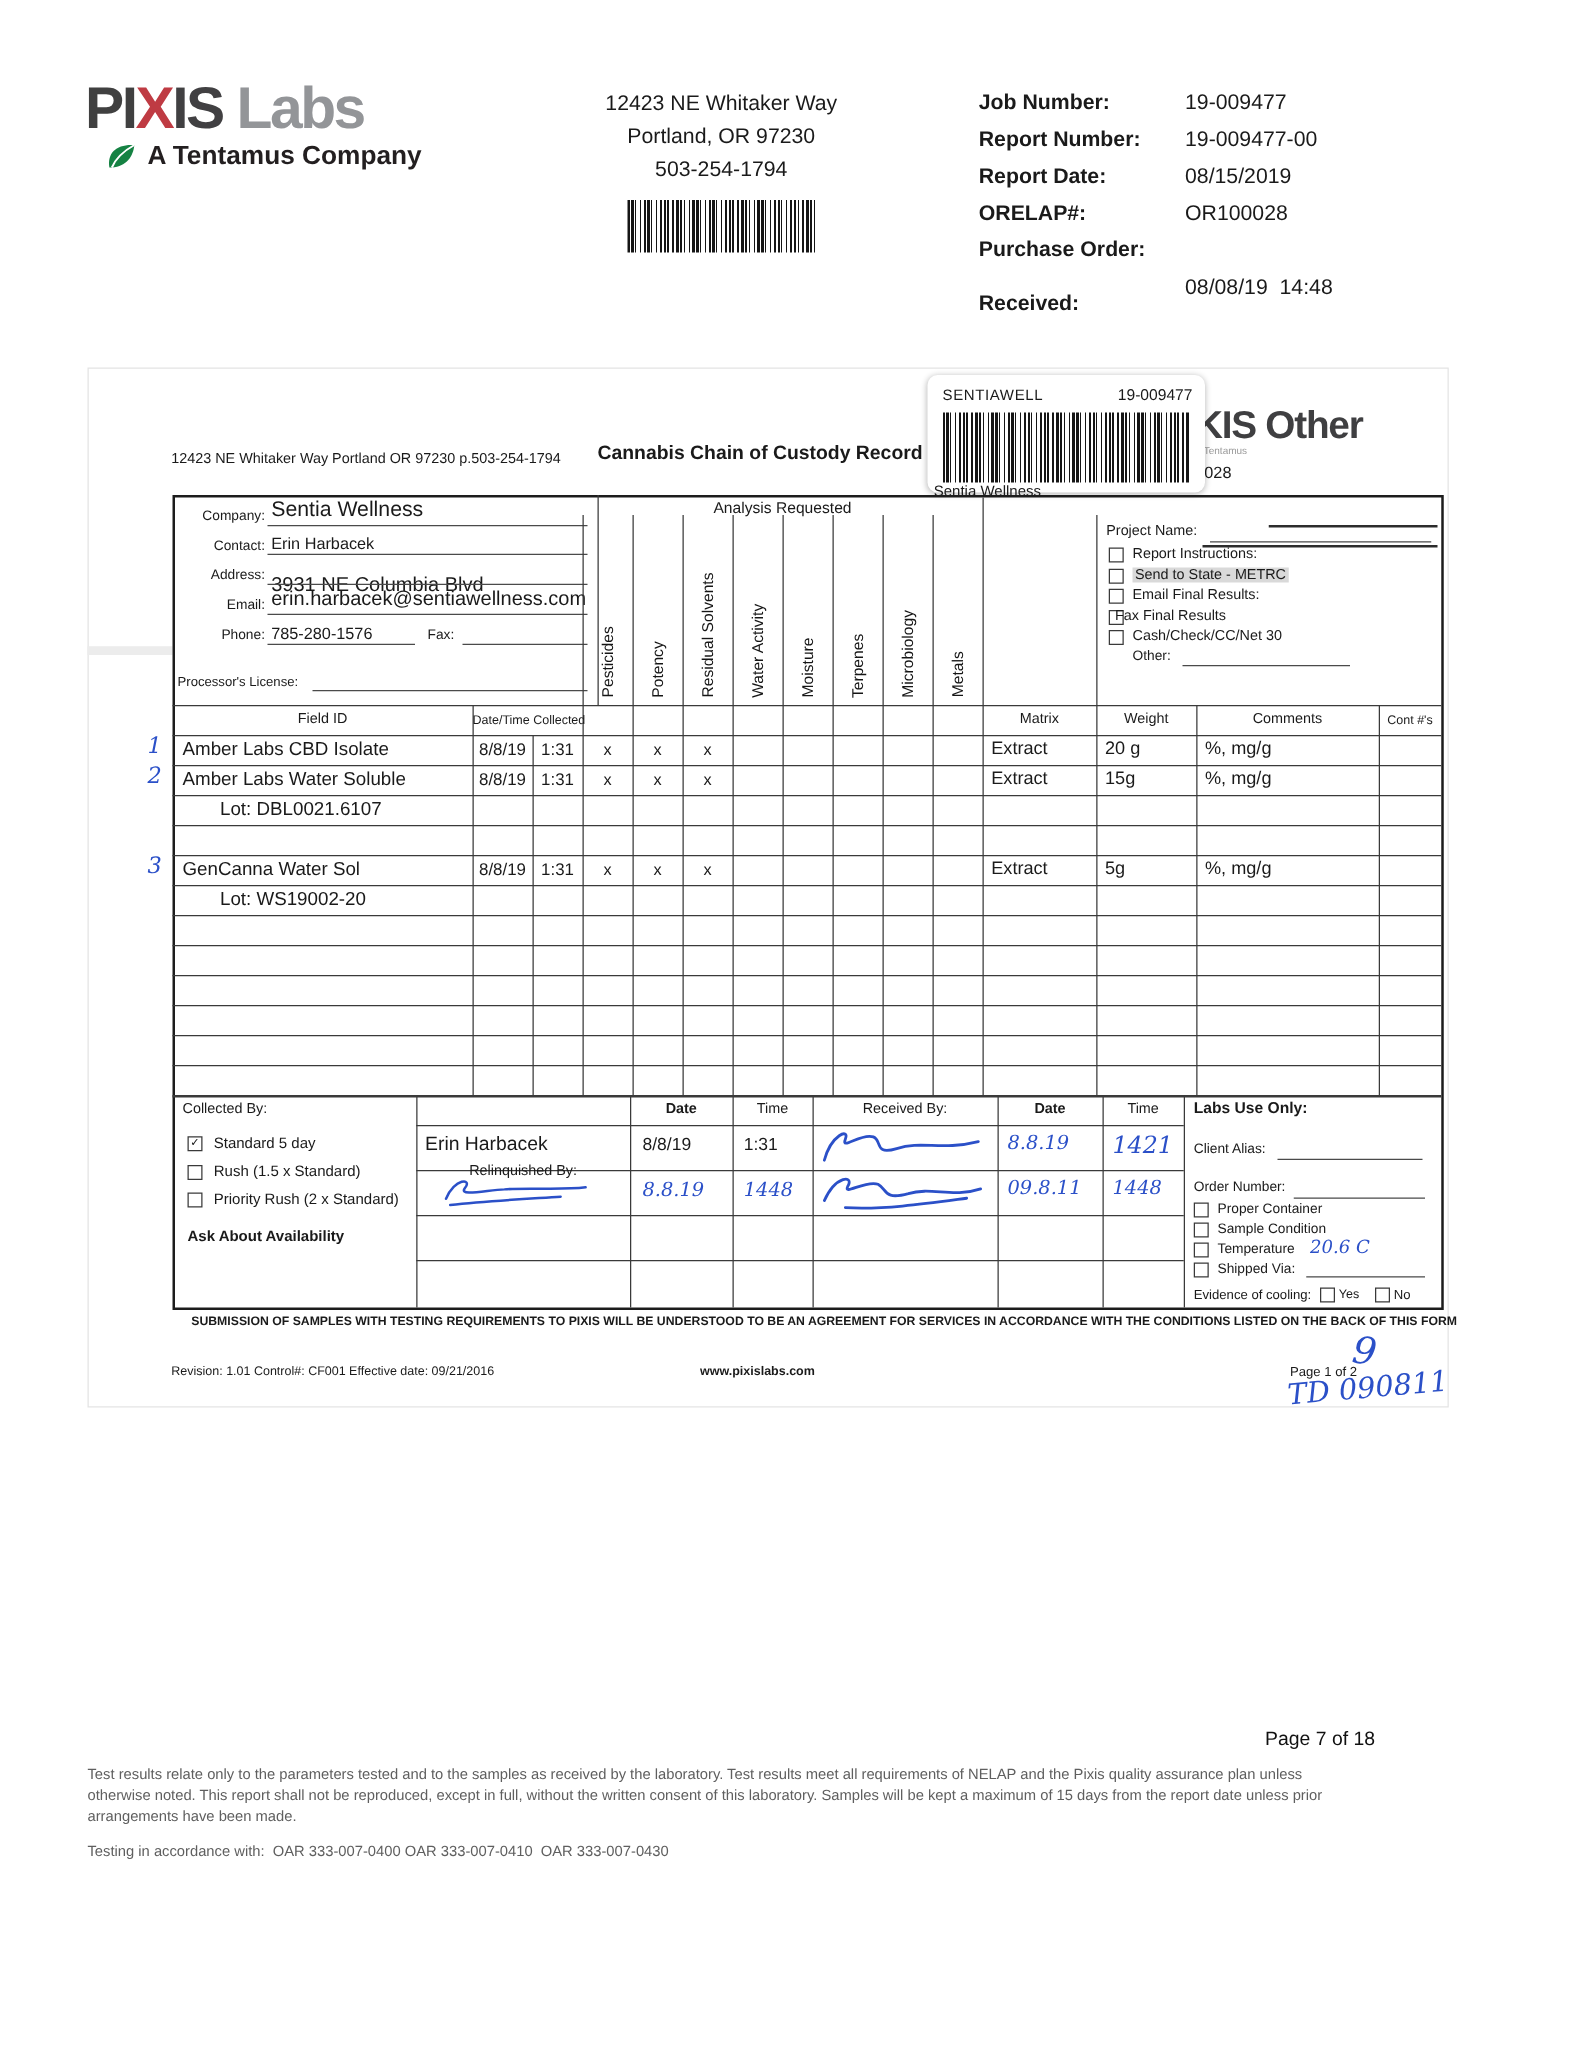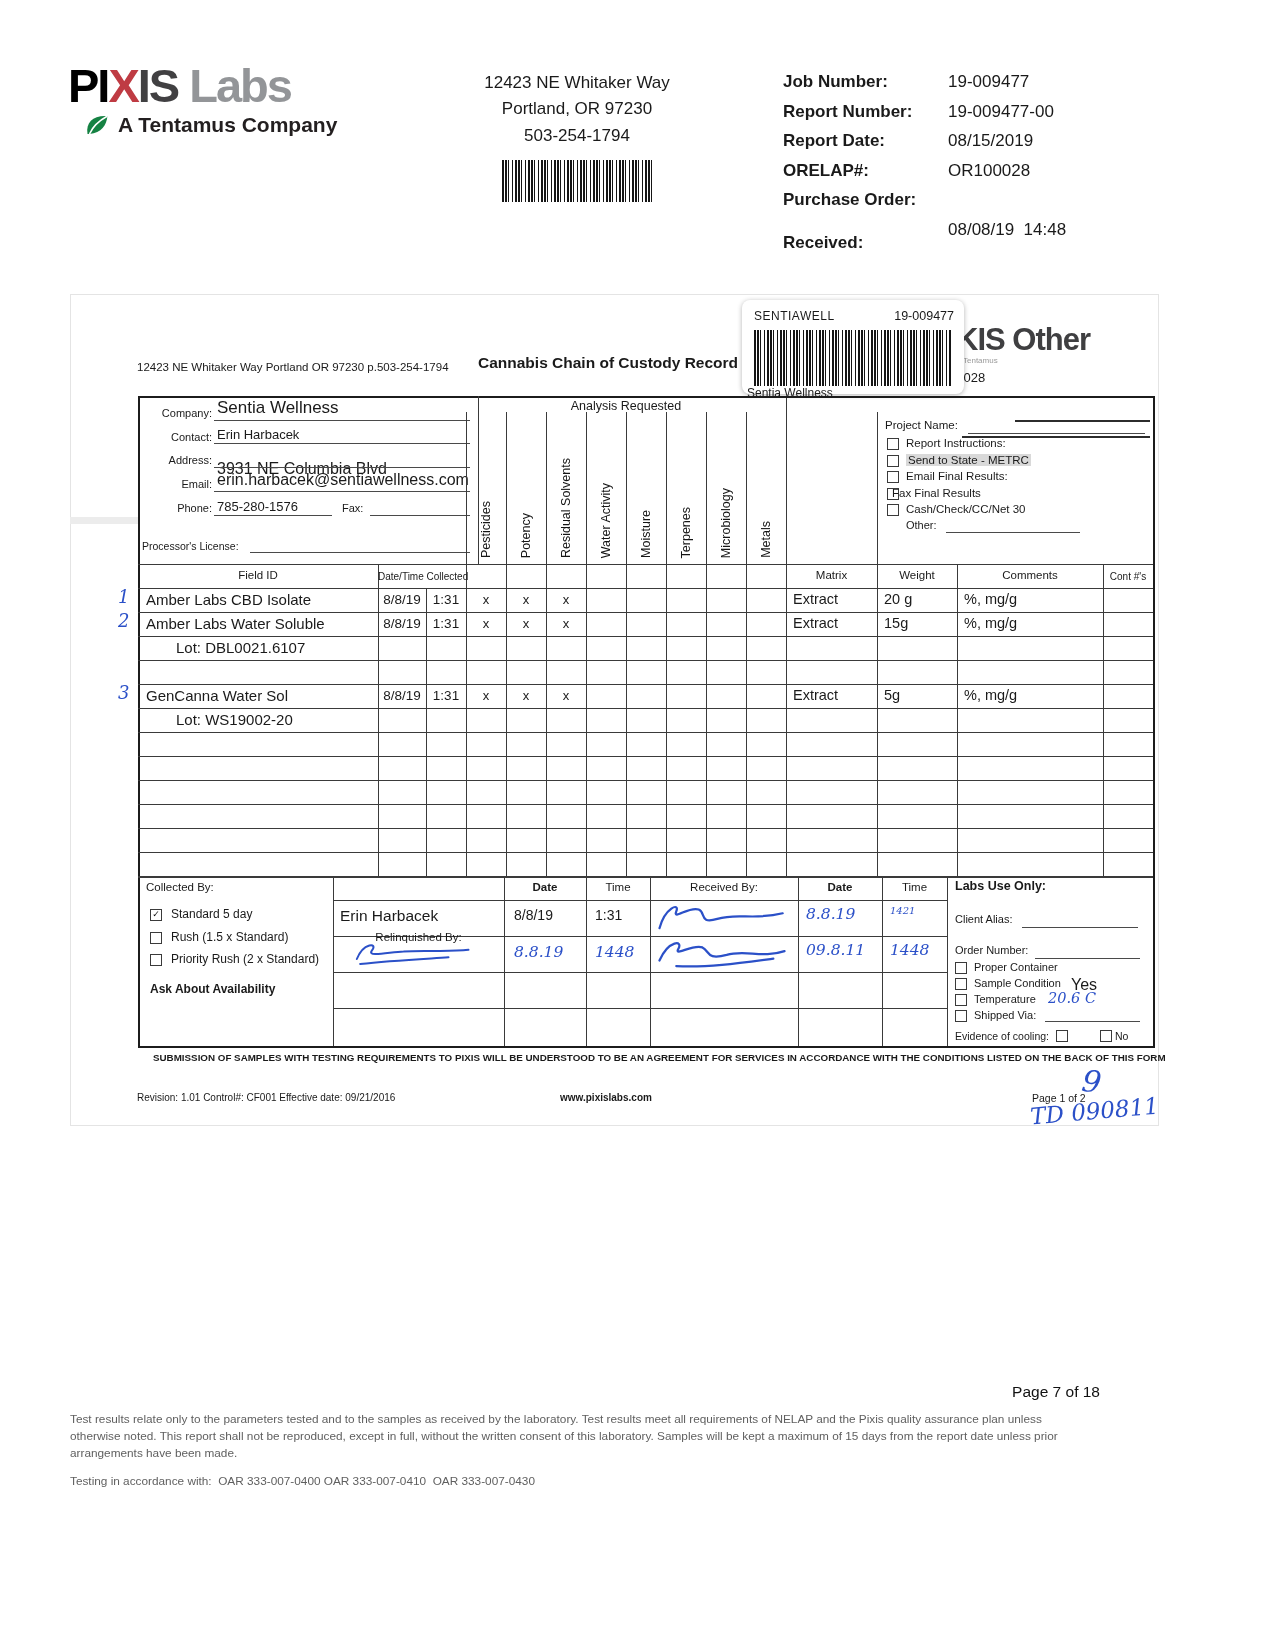--- a/index.html
+++ b/index.html
@@ -20,21 +20,21 @@
       #fff 5px 6px,#151515 6px 7px,#fff 7px 10px,#151515 10px 11px,#fff 11px 13px);}
   .para{position:absolute;color:#5f5f5f;font-size:11.8px;line-height:1.45;}
   .sticker{position:absolute;background:#fff;border-radius:8px;box-shadow:0 1px 5px rgba(0,0,0,.3);}
 </style>
 </head>
 <body>
 
 <div class="page" id="pg">
 
   <div class="abs" style="left:68px;top:62px;">
-    <div style="font-size:47px;font-weight:bold;letter-spacing:-2px;line-height:1;"><span style="color:#000000;">PI</span><span style="color:#bf3b43;">X</span><span style="color:#414042;">IS</span><span> </span><span style="color:#939598;font-weight:600;">Labs</span></div>
+    <div style="font-size:47px;font-weight:bold;letter-spacing:-2px;line-height:1;"><span style="color:#404040;">PI</span><span style="color:#bf3b43;">X</span><span style="color:#414042;">IS</span><span> </span><span style="color:#939598;font-weight:600;">Labs</span></div>
     <div style="display:flex;align-items:center;gap:7px;margin:3px 0 0 16px;">
       <svg width="27" height="26" viewBox="0 0 26 26">
           <path d="M3 22 C1 10 9 3 23 4 C22 13 17 21 5 22 Z" fill="#158243"></path>
           <path d="M23 4 C14 9 8 15 5 22" stroke="#ffffff" stroke-width="1.6" fill="none"></path>
         </svg>
       <span style="font-size:21px;font-weight:bold;color:#231f20;">A Tentamus Company</span>
     </div>
   </div>
 
   <div class="abs" style="left:437px;top:70px;width:280px;text-align:center;font-size:17px;line-height:1.55;">
@@ -250,21 +250,21 @@
     <div class="txt" style="left:171px;top:929.5px;font-size:12px;">Rush (1.5 x Standard)</div>
     <div class="cb" style="left:150px;top:954px;"></div>
     <div class="txt" style="left:171px;top:952px;font-size:12px;">Priority Rush (2 x Standard)</div>
     <div class="txt" style="left:340px;top:907px;font-size:15.5px;">Erin Harbacek</div>
     <div class="txt" style="left:514px;top:907px;font-size:14px;">8/8/19</div>
     <div class="txt" style="left:595px;top:907px;font-size:14px;">1:31</div>
     <svg viewBox="0 0 150 36" style="position:absolute;left:652px;top:898px;width:140px;height:38px;overflow:visible;">
       <path d="M8 30 C14 8 30 2 26 12 C22 22 40 6 50 10 C58 13 50 26 70 20 C92 13 108 22 140 14" fill="none" stroke="#2b50c8" stroke-width="2.4" stroke-linecap="round"></path>
     </svg>
     <div class="txt hw" style="left:806px;top:905px;font-size:15.5px;">8.8.19</div>
-    <div class="txt hw" style="left:890px;top:905px;font-size:10px;">1421</div>
+    <div class="txt hw" style="left:890px;top:905px;font-size:19px;">1421</div>
     <svg viewBox="0 0 150 36" style="position:absolute;left:336px;top:939px;width:150px;height:30px;overflow:visible;">
       <path d="M10 24 C18 4 36 4 28 14 C22 22 48 16 66 15 C90 13 120 16 144 13 M14 30 C50 26 90 24 120 22" fill="none" stroke="#2b50c8" stroke-width="2.4" stroke-linecap="round"></path>
     </svg>
     <div class="txt hw" style="left:514px;top:943px;font-size:15.5px;">8.8.19</div>
     <div class="txt hw" style="left:595px;top:943px;font-size:15.5px;">1448</div>
     <svg viewBox="0 0 150 36" style="position:absolute;left:652px;top:934px;width:140px;height:38px;overflow:visible;">
       <path d="M8 26 C18 4 34 4 28 14 C24 22 44 8 54 12 C62 16 58 26 80 20 C100 14 118 24 142 16 M26 32 C60 34 100 28 130 24" fill="none" stroke="#2b50c8" stroke-width="2.4" stroke-linecap="round"></path>
     </svg>
     <div class="txt hw" style="left:806px;top:941px;font-size:15.5px;">09.8.11</div>
     <div class="txt hw" style="left:890px;top:941px;font-size:15.5px;">1448</div>
@@ -277,16 +277,16 @@
     <div class="cb" style="left:955px;top:978px;"></div>
     <div class="txt" style="left:974px;top:977px;font-size:11px;">Sample Condition</div>
     <div class="cb" style="left:955px;top:994px;"></div>
     <div class="txt" style="left:974px;top:993px;font-size:11px;">Temperature</div>
     <div class="txt hw" style="left:1048px;top:990px;font-size:14.5px;">20.6 C</div>
     <div class="cb" style="left:955px;top:1010px;"></div>
     <div class="txt" style="left:974px;top:1009px;font-size:11px;">Shipped Via:</div>
     <div class="u" style="left:1045px;top:1021px;width:95px;"></div>
     <div class="txt" style="left:955px;top:1030px;font-size:10.5px;">Evidence of cooling:</div>
     <div class="cb" style="left:1056px;top:1030px;"></div>
-    <div class="txt" style="left:1071px;top:976px;font-size:16px;">Yes</div>
+    <div class="txt" style="left:1071px;top:1030px;font-size:10px;">Yes</div>
     <div class="cb" style="left:1100px;top:1030px;"></div>
     <div class="txt" style="left:1115px;top:1030px;font-size:10.5px;">No</div>
   </div>
 
 </body></html>

